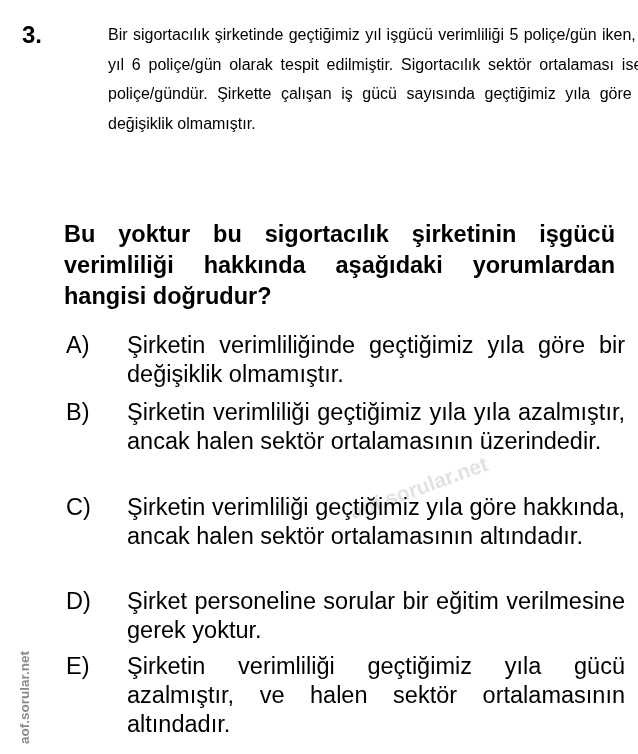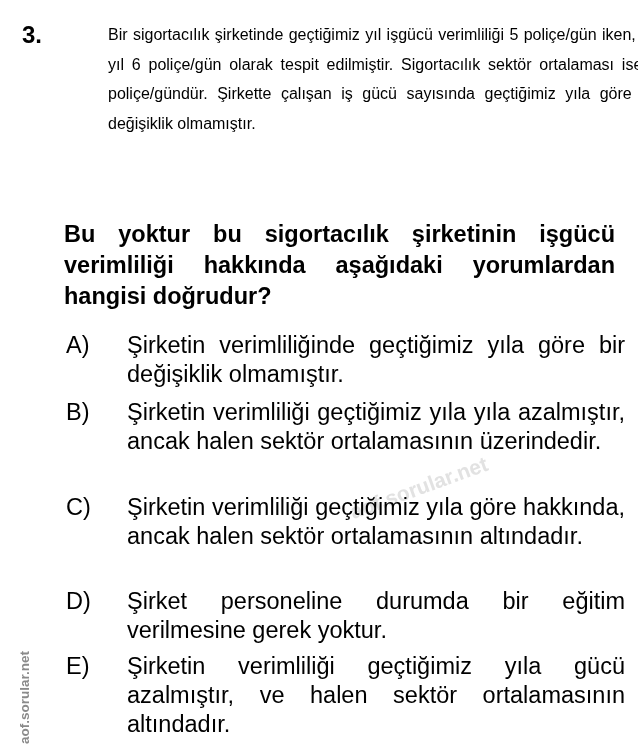--- a/index.html
+++ b/index.html
@@ -36,21 +36,21 @@
   <div class="option" style="top:398px;">
     <span class="opt-label">B)</span>
     <span class="opt-text">Şirketin verimliliği geçtiğimiz yıla yıla azalmıştır, ancak halen sektör ortalamasının üzerindedir.</span>
   </div>
   <div class="option" style="top:493px;">
     <span class="opt-label">C)</span>
     <span class="opt-text">Şirketin verimliliği geçtiğimiz yıla göre hakkında, ancak halen sektör ortalamasının altındadır.</span>
   </div>
   <div class="option" style="top:587px;">
     <span class="opt-label">D)</span>
-    <span class="opt-text">Şirket personeline durumda bir eğitim verilmesine gerek yoktur.</span>
+    <span class="opt-text">Şirket personeline sorular bir eğitim verilmesine gerek yoktur.</span>
   </div>
   <div class="option" style="top:652px;">
     <span class="opt-label">E)</span>
     <span class="opt-text">Şirketin verimliliği geçtiğimiz yıla gücü azalmıştır, ve halen sektör ortalamasının altındadır.</span>
   </div>
 </div>
 
 <div class="wm-vert">aof.sorular.net</div>
 
 </body></html>

